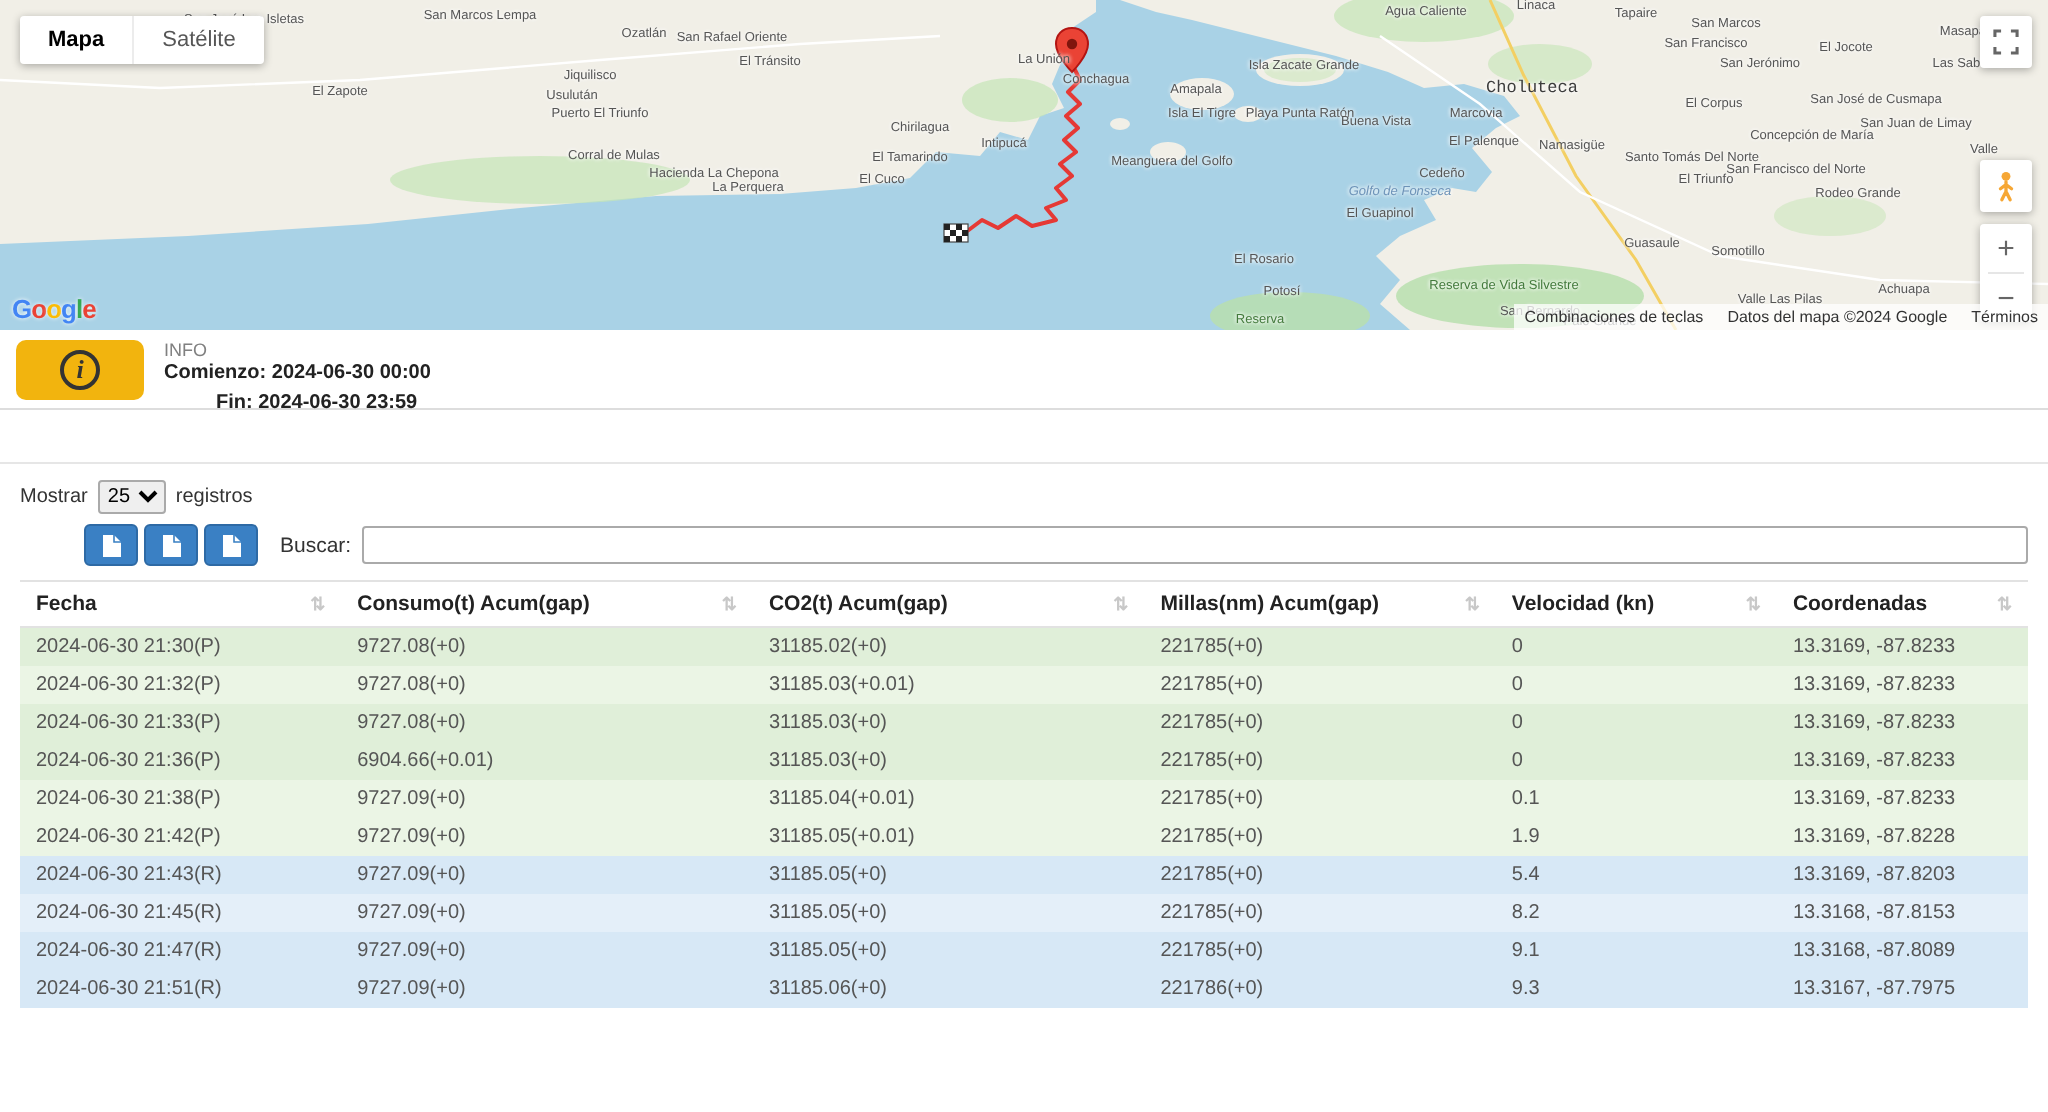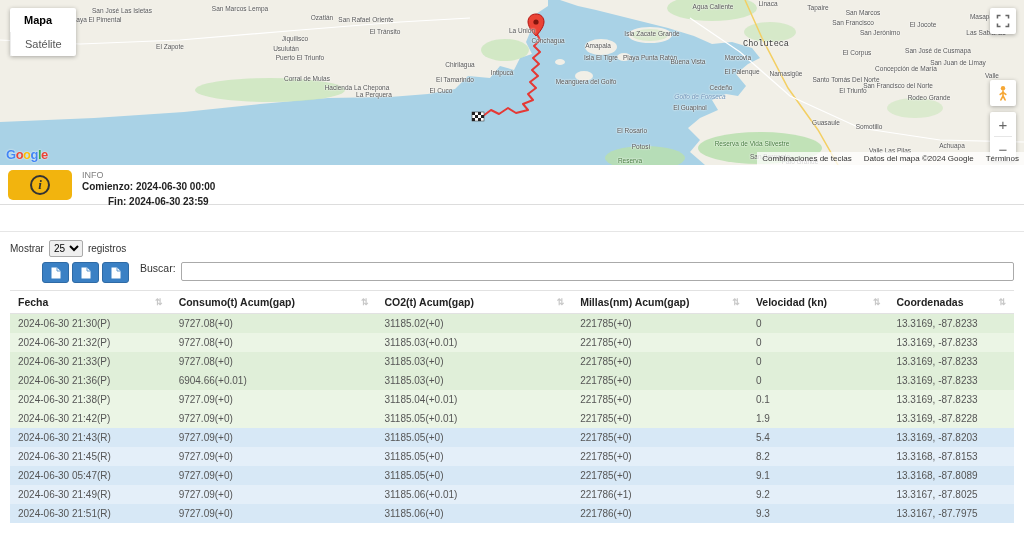--- a/index.html
+++ b/index.html
@@ -10,21 +10,21 @@
   .map { position:relative; width:1024px; height:165px; background:#a9d2e6; overflow:hidden; }
   .map svg.basemap { position:absolute; left:0; top:0; }
   .map-labels { position:absolute; inset:0; pointer-events:none; }
   .map-label { position:absolute; font-size:6.5px; color:#555; white-space:nowrap;
     transform:translate(-50%,-50%); text-shadow:0 0 2px #fff, 0 0 2px #fff; }
   .map-label.big { font-size:8.5px; color:#3c3c3c;font-family:Liberation Mono, monospace; }
   .map-label.water { color:#6d93b8; font-style:italic; }
   .map-label.green { color:#437a3c; }
 
   .map-type { position:absolute; top:8px; left:10px; display:flex; background:#fff;
-    border-radius:2px; box-shadow:0 1px 4px rgba(0,0,0,.3); font-size:11px; z-index:5;flex-direction:column; }
+    border-radius:2px; box-shadow:0 1px 4px rgba(0,0,0,.3); font-size:11px; z-index:5; }
   .map-type .mbtn { padding:6px 14px; cursor:pointer; }
   .map-type .active { font-weight:bold; color:#000; }
   .map-type .inactive { color:#565656; border-left:1px solid #ececec; }
 
   .map-ctl { position:absolute; background:#fff; box-shadow:0 1px 4px rgba(0,0,0,.3);
     border-radius:2px; display:flex; align-items:center; justify-content:center; z-index:5; }
   .fullscreen-btn { top:8px; right:8px; width:26px; height:26px; }
   .pegman-btn { top:80px; right:8px; width:26px; height:26px; }
   .zoom-ctl { top:112px; right:8px; width:26px; flex-direction:column; }
   .zoom-btn { width:26px; height:24px; display:flex; align-items:center; justify-content:center;
@@ -49,21 +49,21 @@
   .info-line { font-size:10px; font-weight:bold; color:#222; line-height:1.45; }
   .info-line.fin { margin-left:26px; }
 
   .section-gap { height:26px; }
 
   
   .table-section { border-top:1px solid #e6e6e6; padding:8px 10px 0 10px; }
   .length-row { display:flex; align-items:center; gap:5px; font-size:10px; color:#333; }
   .length-row select { font-size:10px; height:17px; border:1px solid #aaa; border-radius:2px; }
 
-  .toolbar { display:flex; align-items:flex-start; margin-top:5px;padding-left:32px; }
+  .toolbar { display:flex; align-items:center; margin-top:5px;padding-left:32px; }
   .export-btn { width:27px; height:21px; background:#3a80c4; border:1px solid #2e6aa5;
     border-radius:3px; margin-right:3px; display:flex; align-items:center; justify-content:center;
     cursor:pointer; }
   .search-label { font-size:10.5px; color:#333; margin-left:8px; margin-right:5px; }
   .search-input { flex:1; height:19px; border:1px solid #aaa; border-radius:2px; padding:0 4px;
     font-size:10px; }
 
   table.data { width:100%; border-collapse:collapse; margin-top:7px; table-layout:fixed; }
   table.data th { text-align:left; padding:5px 8px; font-size:10.5px; color:#222;
     border-top:1px solid #e2e2e2; border-bottom:1px solid #e2e2e2; background:#fff; }
@@ -384,34 +384,26 @@
         </tr>
         <tr class="r1">
           <td>2024-06-30 21:45(R)</td>
           <td>9727.09(+0)</td>
           <td>31185.05(+0)</td>
           <td class="millas">221785(+0)</td>
           <td>8.2</td>
           <td class="coord">13.3168, -87.8153</td>
         </tr>
         <tr class="r0">
-          <td>2024-06-30 05:47(R)</td>
+          <td>2024-06-30 21:47(R)</td>
           <td>9727.09(+0)</td>
           <td>31185.05(+0)</td>
           <td class="millas">221785(+0)</td>
           <td>9.1</td>
           <td class="coord">13.3168, -87.8089</td>
-        </tr>
-        <tr class="r1">
-          <td>2024-06-30 21:49(R)</td>
-          <td>9727.09(+0)</td>
-          <td>31185.06(+0.01)</td>
-          <td class="millas">221786(+1)</td>
-          <td>9.2</td>
-          <td class="coord">13.3167, -87.8025</td>
         </tr>
         <tr class="r0">
           <td>2024-06-30 21:51(R)</td>
           <td>9727.09(+0)</td>
           <td>31185.06(+0)</td>
           <td class="millas">221786(+0)</td>
           <td>9.3</td>
           <td class="coord">13.3167, -87.7975</td>
         </tr>
       </tbody>

